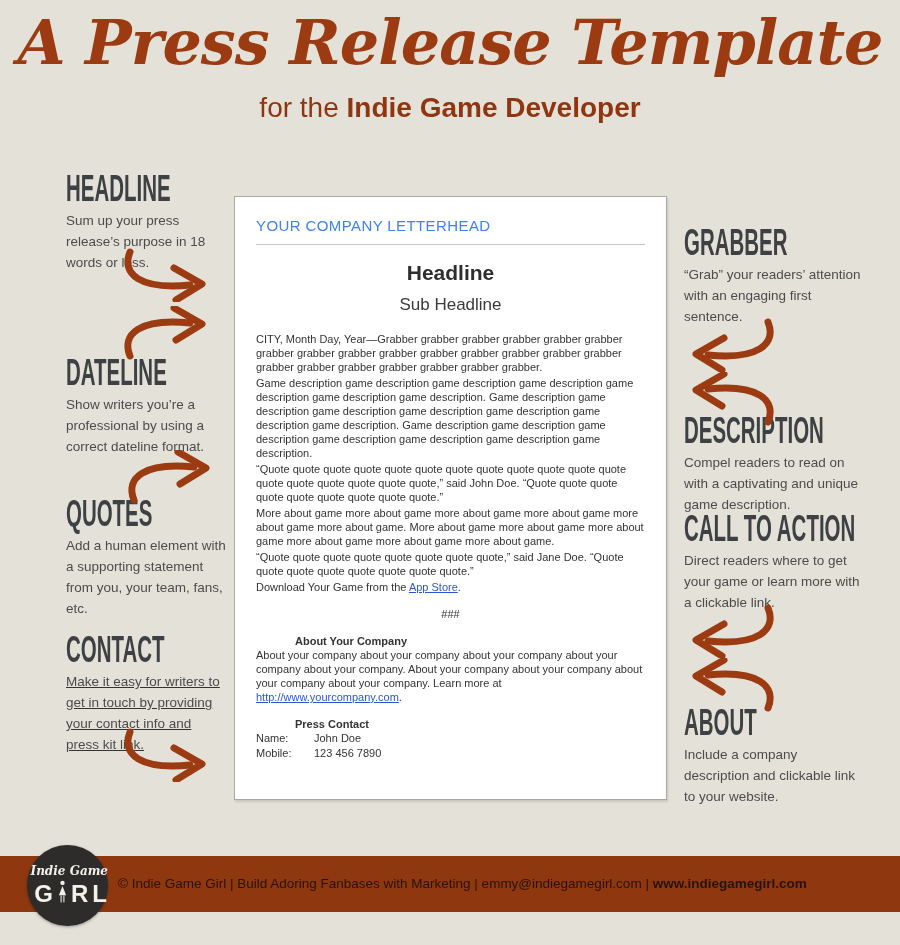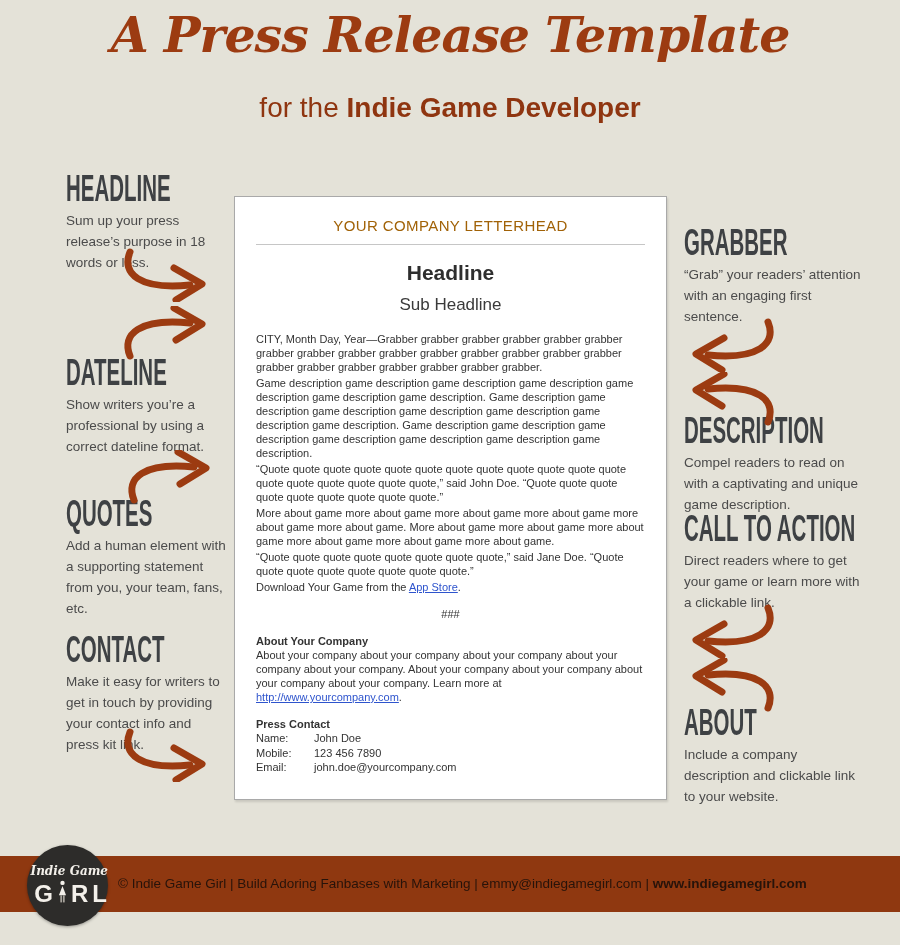--- a/index.html
+++ b/index.html
@@ -7,21 +7,21 @@
   .page {
     position:relative; width:900px; height:945px; margin:0 auto;
     background:#e4e2d8; overflow:hidden;
     font-family:"Liberation Sans", sans-serif; color:#333;
   }
   
   .main-title {
     position:absolute; top:6px; left:0; width:100%;
     text-align:center; color:#9c3b11;
     font-family:"DejaVu Serif", serif; font-style:italic; font-weight:bold;
-    font-size:49px; letter-spacing:-1px;
+    font-size:62px; letter-spacing:-1px;
   }
   .sub-title {
     position:absolute; top:92px; left:0; width:100%;
     text-align:center; font-size:28px; color:#8f3510;
   }
   .sub-title b { font-weight:bold; }
   
   .side-sec { position:absolute; }
   .big-label {
     display:inline-block; white-space:nowrap;
@@ -36,29 +36,29 @@
   .arrow { position:absolute; width:96px; height:56px; }
   .arrow svg { width:100%; height:100%; }
   .flip { transform:scaleX(-1); }
   
   .doc {
     position:absolute; left:234px; top:196px; width:433px; height:604px;
     background:#fff; border:1px solid #a9a9a9;
     box-shadow:1px 2px 2px rgba(0,0,0,0.12);
     padding:15px 21px 0 21px; font-size:11px; line-height:14px; color:#333;
   }
-  .letterhead { text-align:center; font-size:15px; letter-spacing:0.4px; color:#a16207; margin-top:7px; }
+  .letterhead { font-size:15px; letter-spacing:0.4px; color:#3b82f6; margin-top:7px; }
   .doc hr { border:none; border-top:1px solid #c6c6c6; margin-top:11px; }
   .doc-headline { text-align:center; font-size:21px; font-weight:bold; margin-top:21px; color:#2e2e2e; }
   .doc-subheadline { text-align:center; font-size:17px; margin-top:18px; color:#3a3a3a; }
   .doc p.body { margin-top:2px; }
   .doc p.first { margin-top:20px; }
   .doc a, .doc .link { color:#2e54cd; text-decoration:underline; cursor:pointer; }
   .hashes { text-align:center; margin-top:13px; }
-  .bold-head { font-weight:bold; margin-top:13px; }
+  .bold-head { font-weight:bold; margin-top:13px;margin-left:39px; }
   .contact-row { display:flex; margin-top:0; line-height:14.5px; }
   .contact-label { width:58px; flex:none; }
   
   .footer-bar {
     position:absolute; left:0; top:856px; width:900px; height:56px;
     background:#8f3810;
   }
   .footer-text {
     position:absolute; left:118px; top:876px; font-size:13.5px; color:#27130a;
   }
@@ -94,21 +94,21 @@
       <div class="side-desc">Sum up your press release’s purpose in 18 words or less.</div>
     </div>
     <div class="side-sec" style="left:66px; top:356px;">
       <div class="big-label">DATELINE</div>
       <div class="side-desc">Show writers you’re a professional by using a correct dateline format.</div>
     </div>
     <div class="side-sec" style="left:66px; top:497px;">
       <div class="big-label">QUOTES</div>
       <div class="side-desc">Add a human element with a supporting statement from you, your team, fans, etc.</div>
     </div>
-    <div class="side-sec" style="left:66px; top:633px;">
+    <div class="side-sec" style="left:66px; top:633px;text-decoration:underline;">
       <div class="big-label">CONTACT</div>
       <div class="side-desc">Make it easy for writers to get in touch by providing your contact info and press kit link.</div>
     </div>
   </div>
 
   <div class="arrow" style="left:118px; top:246px;">
     <svg viewBox="0 0 96 56">
         <path d="M12,6 C3,28 22,44 72,39" stroke="#9c3b11" stroke-width="7" fill="none" stroke-linecap="round"></path>
         <path d="M56,22 L84,38 L58,54" stroke="#9c3b11" stroke-width="7" fill="none" stroke-linecap="round" stroke-linejoin="round"></path>
       </svg>
@@ -196,24 +196,20 @@
     <p class="body" style="margin-top:0;"><span>About your company about your company about your company about your company about your company. About your company about your company about your company about your company. Learn more at </span><a class="link">http://www.yourcompany.com</a><span>.</span></p>
 
     <div class="bold-head">Press Contact</div>
     <div class="contact-row">
       <span class="contact-label">Name:</span>
       <span>John Doe</span>
     </div>
     <div class="contact-row">
       <span class="contact-label">Mobile:</span>
       <span>123 456 7890</span>
-    </div>
-    <div class="contact-row">
-      <span class="contact-label">Email:</span>
-      <span>john.doe@yourcompany.com</span>
     </div>
   </div>
 
   <div class="footer-bar"></div>
   <div class="footer-text"><span>© Indie Game Girl | Build Adoring Fanbases with Marketing | emmy@indiegamegirl.com | </span><b>www.indiegamegirl.com</b></div>
 
   <div class="logo">
     <div class="logo-script">Indie Game</div>
     <div class="logo-girl">
       <span>G</span>

